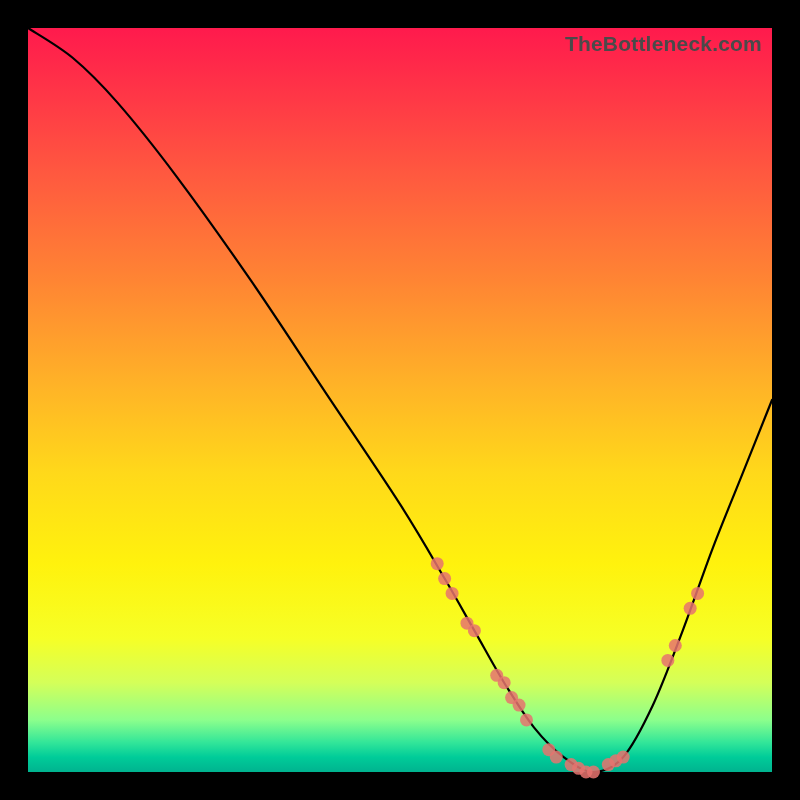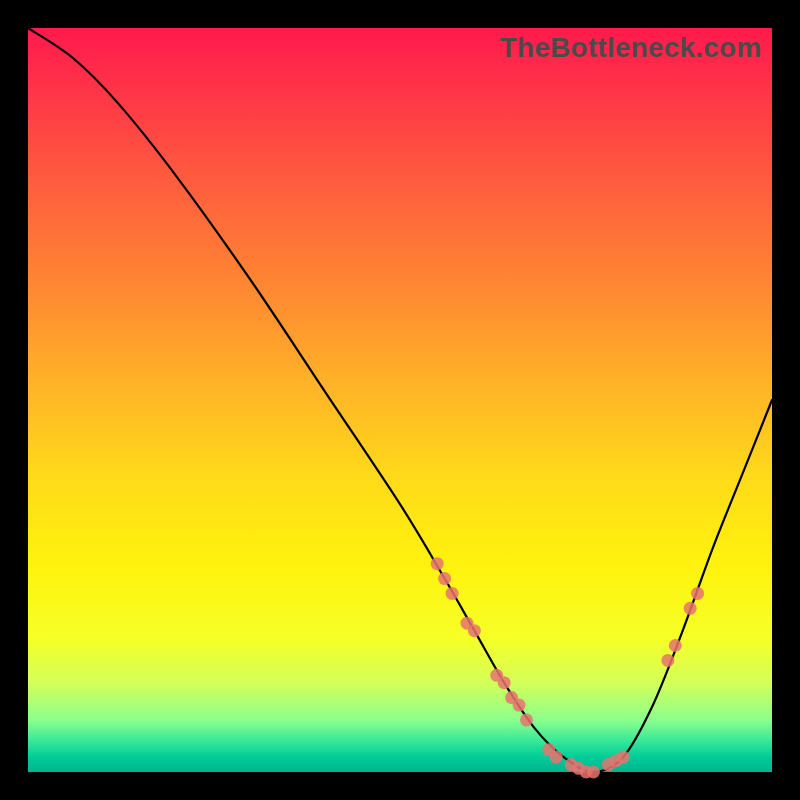--- a/index.html
+++ b/index.html
@@ -29,21 +29,21 @@
       #d4ff59 88%,
       #8cff8c 93%,
       #33e699 96%,
       #00cc99 98%,
       #00b38f 100%);
   }
   .watermark {
     position: absolute;
     top: 4px;
     right: 10px;
-    font-size: 28px;
+    font-size: 21px;
     font-weight: 600;
     color: #4a4a4a;
     letter-spacing: 0.2px;
     user-select: none;
     text-align: center;
   }
   svg.plot {
     position: absolute;
     left: 0;
     top: 0;

